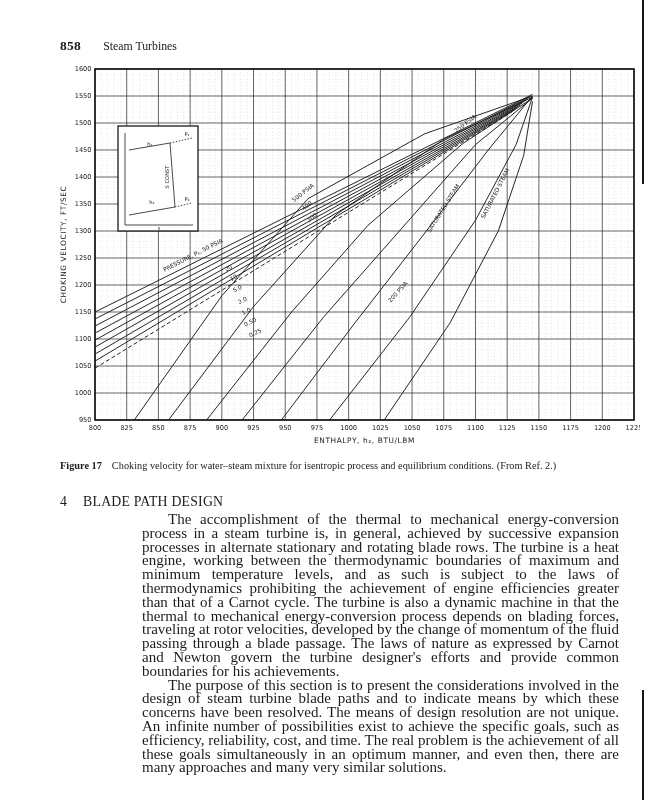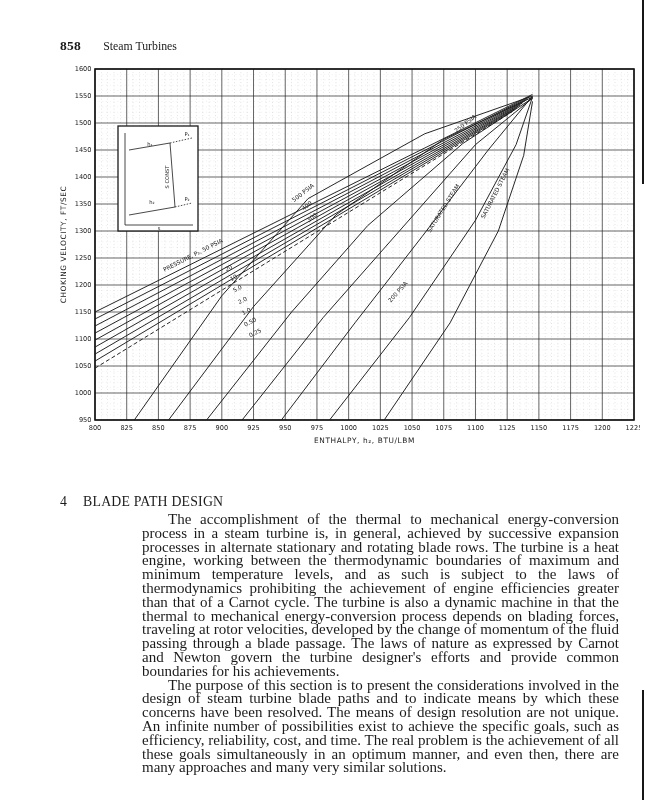--- a/index.html
+++ b/index.html
@@ -284,20 +284,23 @@
           <text x="96" y="89">h₁</text>
           <text x="133" y="79">P₁</text>
           <text x="98" y="147">h₂</text>
           <text x="133" y="144">P₂</text>
           <text x="115" y="120" transform="rotate(-90 115 120)">S CONST</text>
           <text x="105" y="172.5">s</text>
         </g>
       </svg>
   </div>
 
+  <div class="figure-caption">
+    <span class="cap-label">Figure 17</span><span>Choking velocity for water–steam mixture for isentropic process and equilibrium conditions. (From Ref. 2.)</span>
+  </div>
 
   <div class="section-heading">
     <span class="sec-num">4</span><span>BLADE PATH DESIGN</span>
   </div>
 
   <div class="body-block">
     <p>The accomplishment of the thermal to mechanical energy-conversion process in a steam turbine is, in general, achieved by successive expansion processes in alternate stationary and rotating blade rows. The turbine is a heat engine, working between the thermodynamic boundaries of maximum and minimum temperature levels, and as such is subject to the laws of thermodynamics prohibiting the achievement of engine efficiencies greater than that of a Carnot cycle. The turbine is also a dynamic machine in that the thermal to mechanical energy-conversion process depends on blading forces, traveling at rotor velocities, developed by the change of momentum of the fluid passing through a blade passage. The laws of nature as expressed by Carnot and Newton govern the turbine designer's efforts and provide common boundaries for his achievements.</p>
     <p>The purpose of this section is to present the considerations involved in the design of steam turbine blade paths and to indicate means by which these concerns have been resolved. The means of design resolution are not unique. An infinite number of possibilities exist to achieve the specific goals, such as efficiency, reliability, cost, and time. The real problem is the achievement of all these goals simultaneously in an optimum manner, and even then, there are many approaches and many very similar solutions.</p>
   </div>
 

